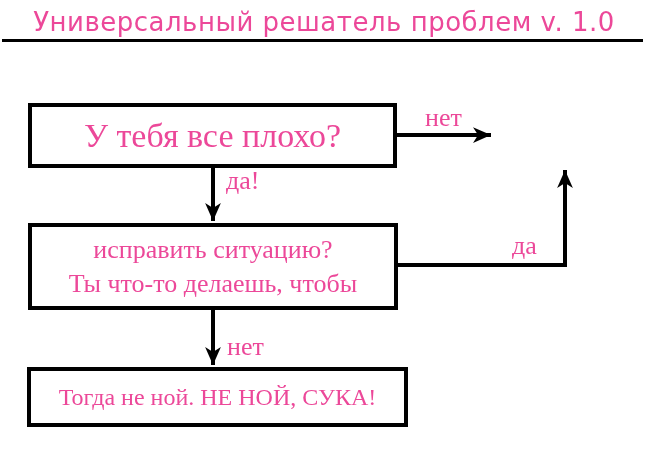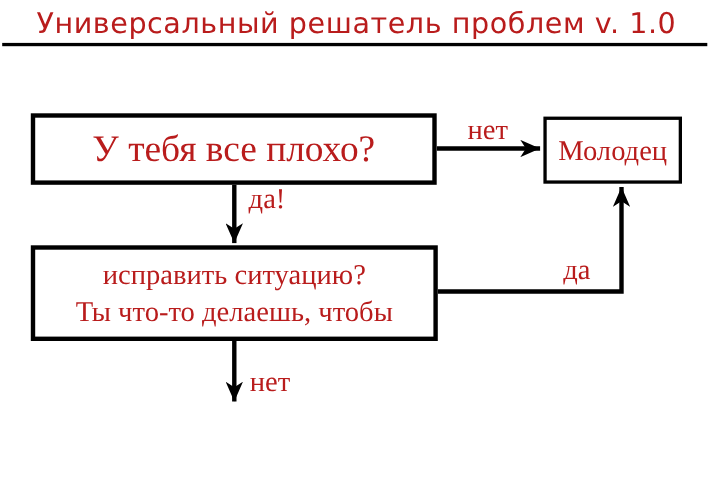--- a/index.html
+++ b/index.html
@@ -1,21 +1,21 @@
 <!DOCTYPE html>
 <html><head>
 <meta charset="utf-8">
 <style>
   html, body { margin: 0; padding: 0; background: #ffffff; }
   .stage {
     position: relative;
     width: 648px;
     height: 451px;
     background: #ffffff;
-    color: #b91c1c;
+    color: #ec4899;
     font-family: "DejaVu Sans", "Liberation Sans", sans-serif;
     overflow: hidden;
   }
   .title {
     position: absolute;
     top: 7px; left: 0;
     width: 100%;
     text-align: center;
     font-size: 26px;
     letter-spacing: 0.5px;
@@ -78,28 +78,28 @@
     <path d="M397,135 L491,135" stroke="#000000" stroke-width="4" fill="none" marker-end="url(#arrowhead)"></path>
     <path d="M213,167 L213,221" stroke="#000000" stroke-width="4" fill="none" marker-end="url(#arrowhead)"></path>
     <path d="M398,265 L565,265 L565,170" stroke="#000000" stroke-width="4" fill="none" marker-end="url(#arrowhead)"></path>
     <path d="M213,310 L213,365" stroke="#000000" stroke-width="4" fill="none" marker-end="url(#arrowhead)"></path>
   </svg>
 
   <div class="node node--q1">
     <span>У тебя все плохо?</span>
   </div>
 
-  <div class="node node--praise">
-    <span>Молодец</span>
-  </div>
 
   <div class="node node--q2">
     <span>исправить ситуацию?</span>
     <span>Ты что-то делаешь, чтобы</span>
   </div>
 
+  <div class="node node--final">
+    <span>Тогда не ной. НЕ НОЙ, СУКА!</span>
+  </div>
 
   <div class="edge-label lbl-net-top">нет</div>
   <div class="edge-label lbl-da-1">да!</div>
   <div class="edge-label lbl-da-2">да</div>
   <div class="edge-label lbl-net-bot">нет</div>
 
 </div>
 
 </body></html>

